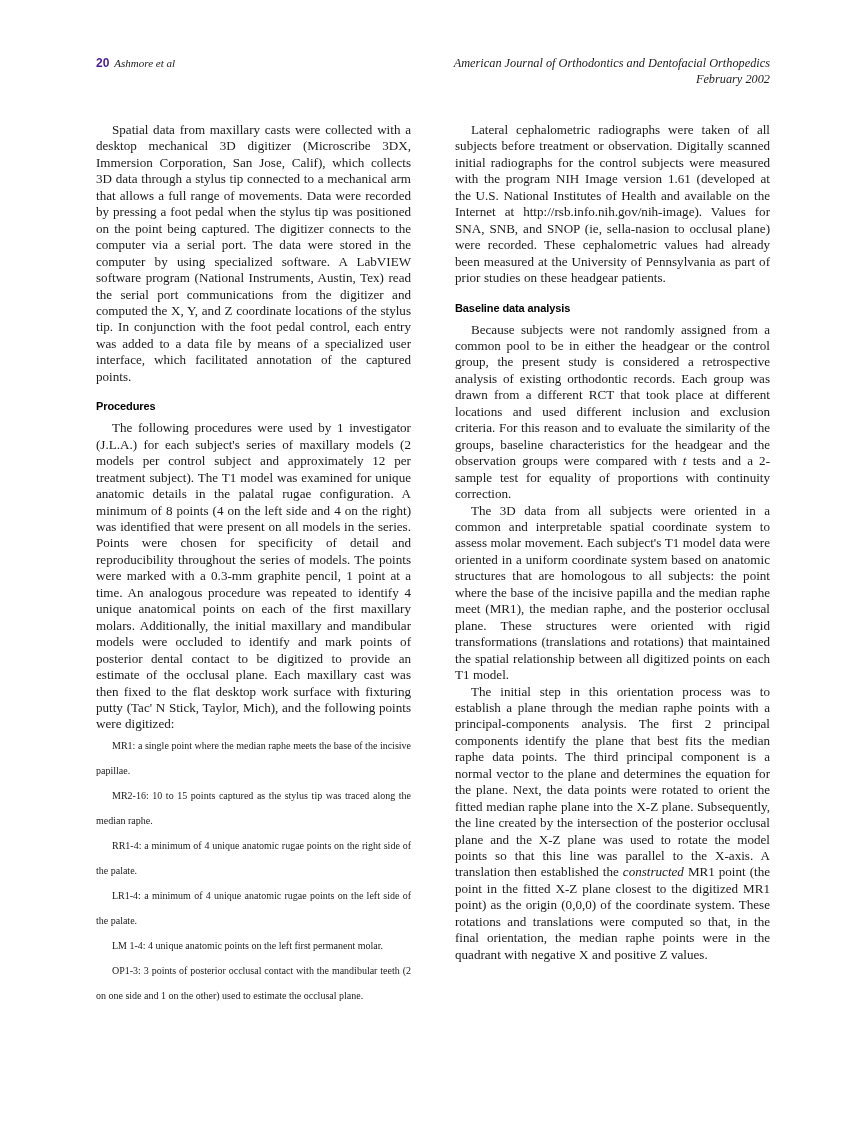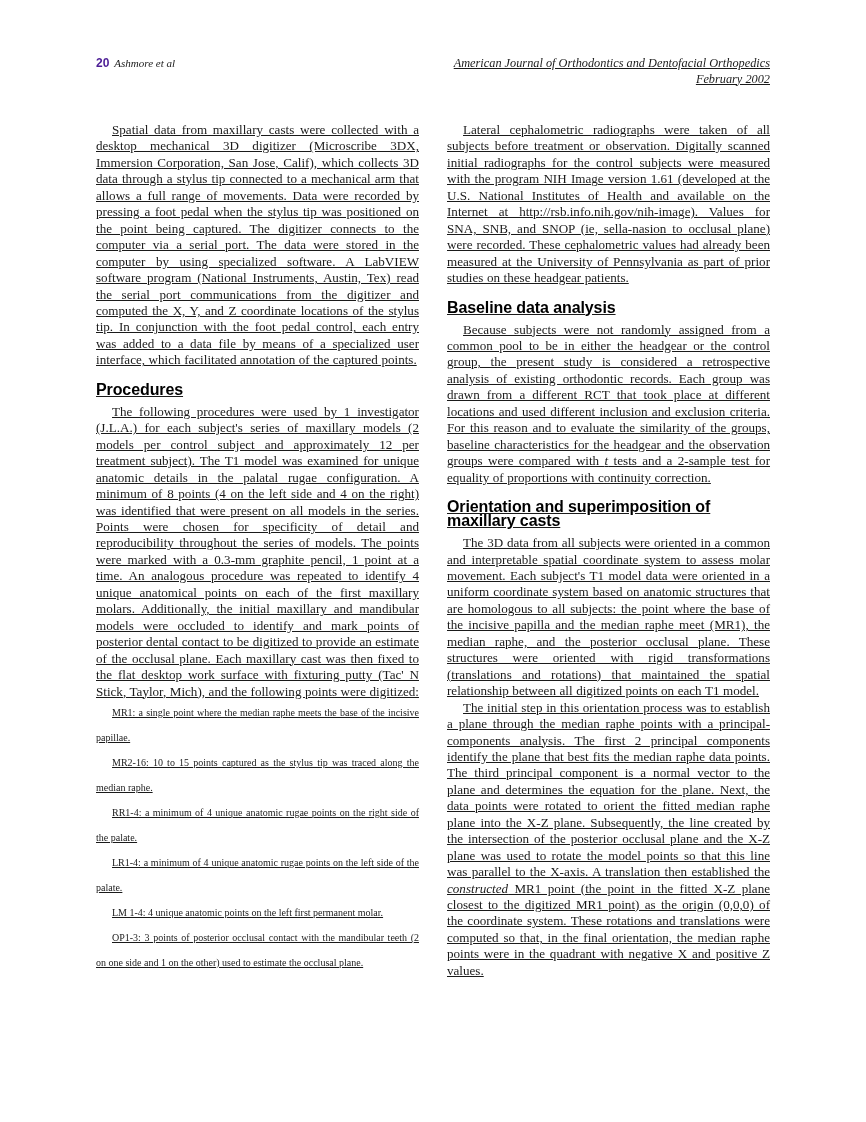--- a/index.html
+++ b/index.html
@@ -48,34 +48,32 @@
   }
   .rh-author {
     font-style: italic;
     font-size: 11px;
   }
   .rh-right {
     text-align: right;
     font-style: italic;
     font-size: 12.3px;
     line-height: 15.5px;
-    text-decoration: underline;
   }
   .rh-line { display: block; white-space: nowrap; }
 
   
   .columns {
     position: absolute;
     left: 96px;
     top: 122px;
     width: 674px;
     height: 940px;
     display: flex;
-    gap: 28px;
-    text-decoration: underline;
+    gap: 44px;
   }
   .col {
     width: 323px;
     display: block;
   }
 
   p.body {
     margin: 0;
     font-size: 13.1px;
     line-height: 16.45px;
@@ -89,21 +87,21 @@
     margin: 0;
     font-size: 10px;
     line-height: 25px;
     text-align: justify;
     text-indent: 16px;
   }
 
   h3.heading {
     font-family: "Liberation Sans", "DejaVu Sans", sans-serif;
     font-weight: bold;
-    font-size: 16px;
+    font-size: 11px;
     line-height: 14px;
     margin: 0;
     padding: 14px 0 7px 0;
     text-align: left;
     letter-spacing: -0.1px;
     color: #000;
   }
 
   .it { font-style: italic; }
 </style>
@@ -142,21 +140,20 @@
     </div>
 
     <div class="col">
 
       <p class="body">Lateral cephalometric radiographs were taken of all subjects before treatment or observation. Digitally scanned initial radiographs for the control subjects were measured with the program NIH Image version 1.61 (developed at the U.S. National Institutes of Health and available on the Internet at http://rsb.info.nih.gov/nih-image). Values for SNA, SNB, and SNOP (ie, sella-nasion to occlusal plane) were recorded. These cephalometric values had already been measured at the University of Pennsylvania as part of prior studies on these headgear patients.</p>
 
       <h3 class="heading">Baseline data analysis</h3>
 
       <p class="body"><span>Because subjects were not randomly assigned from a common pool to be in either the headgear or the control group, the present study is considered a retrospective analysis of existing orthodontic records. Each group was drawn from a different RCT that took place at different locations and used different inclusion and exclusion criteria. For this reason and to evaluate the similarity of the groups, baseline characteristics for the headgear and the observation groups were compared with </span><span class="it">t</span><span> tests and a 2-sample test for equality of proportions with continuity correction.</span></p>
 
-      <h3 class="heading">Orientation and superimposition of maxillary casts</h3>
 
       <p class="body">The 3D data from all subjects were oriented in a common and interpretable spatial coordinate system to assess molar movement. Each subject's T1 model data were oriented in a uniform coordinate system based on anatomic structures that are homologous to all subjects: the point where the base of the incisive papilla and the median raphe meet (MR1), the median raphe, and the posterior occlusal plane. These structures were oriented with rigid transformations (translations and rotations) that maintained the spatial relationship between all digitized points on each T1 model.</p>
 
       <p class="body"><span>The initial step in this orientation process was to establish a plane through the median raphe points with a principal-components analysis. The first 2 principal components identify the plane that best fits the median raphe data points. The third principal component is a normal vector to the plane and determines the equation for the plane. Next, the data points were rotated to orient the fitted median raphe plane into the X-Z plane. Subsequently, the line created by the intersection of the posterior occlusal plane and the X-Z plane was used to rotate the model points so that this line was parallel to the X-axis. A translation then established the </span><span class="it">constructed</span><span> MR1 point (the point in the fitted X-Z plane closest to the digitized MR1 point) as the origin (0,0,0) of the coordinate system. These rotations and translations were computed so that, in the final orientation, the median raphe points were in the quadrant with negative X and positive Z values.</span></p>
 
     </div>
 
   </div>
 </div>
 

